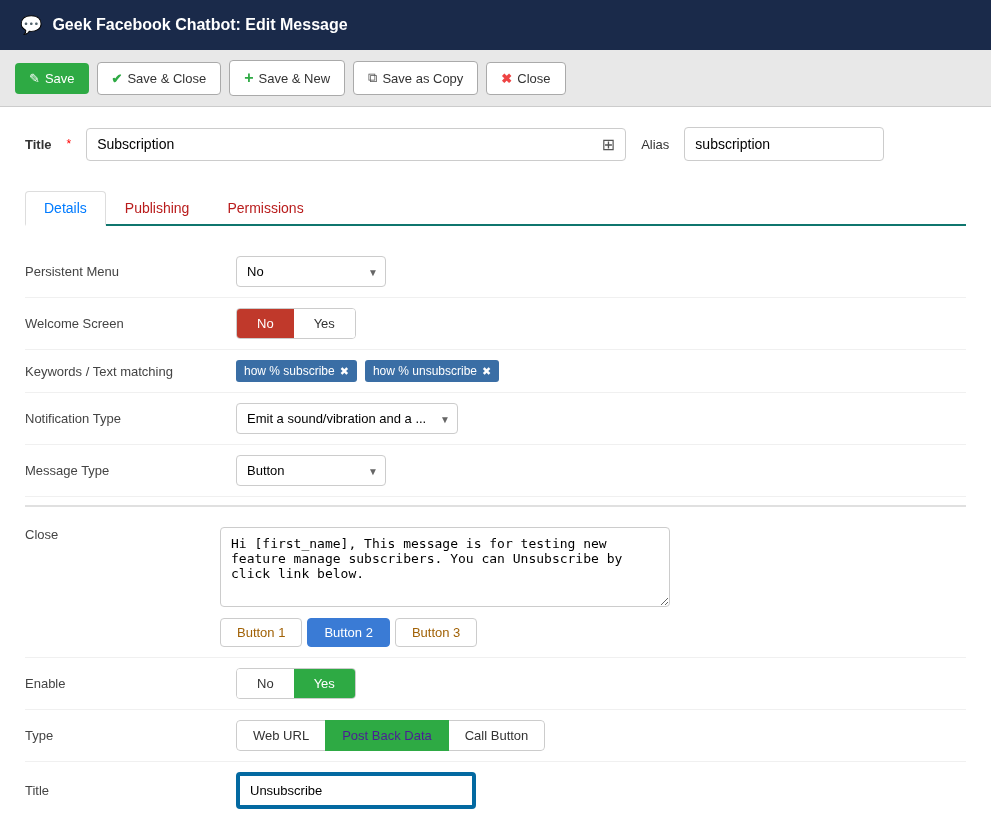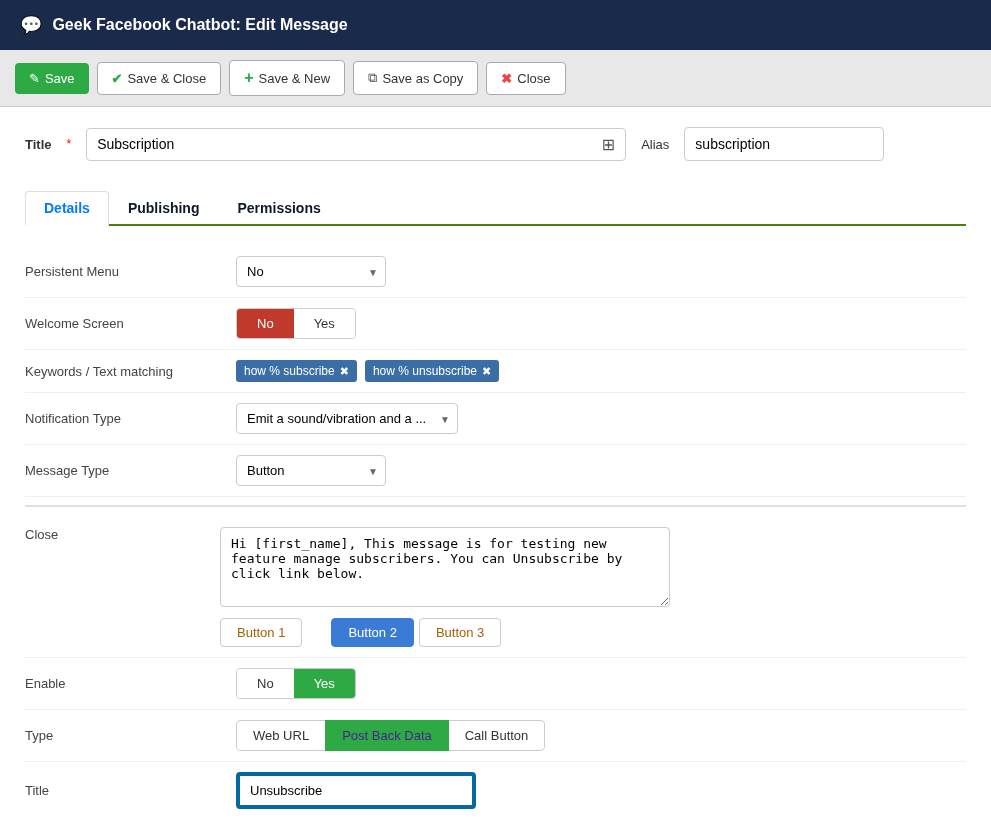--- a/index.html
+++ b/index.html
@@ -64,40 +64,39 @@
     .alias-input {
       padding: 8px 10px;
       border: 1px solid #ccc;
       border-radius: 4px;
       font-size: 14px;
       width: 200px;
     }
 
     .tabs {
       display: flex;
-      border-bottom: 2px solid #4d7c0f;
+      border-bottom: 2px solid #0f766e;
       margin-bottom: 20px;
-      font-weight: bold;
     }
     .tab {
       padding: 8px 18px;
       cursor: pointer;
       font-size: 14px;
       border: 1px solid transparent;
       border-bottom: none;
       margin-bottom: -2px;
       border-radius: 4px 4px 0 0;
     }
     .tab.active {
       border-color: #ddd;
       border-bottom: 2px solid #fff;
       background: #fff;
       color: #007bff;
     }
-    .tab:not(.active) { color: #0f172a; }
+    .tab:not(.active) { color: #b91c1c; }
 
     .field-row {
       display: flex;
       align-items: center;
       padding: 10px 0;
       border-bottom: 1px solid #f0f0f0;
       gap: 15px;
     }
     .field-label {
       min-width: 180px;
@@ -176,21 +175,21 @@
     }
     .msg-tab-btn {
       padding: 6px 16px;
       border: 1px solid #ccc;
       border-radius: 4px;
       cursor: pointer;
       font-size: 13px;
       background: white;
       color: #a16207;
     }
-    .msg-tab-btn.active { background: #3a7bd5; color: white; border-color: #3a7bd5; margin-left: 24px; }
+    .msg-tab-btn.active { background: #3a7bd5; color: white; border-color: #3a7bd5; }
 
     .type-group {
       display: flex;
       overflow: hidden;
       border-radius: 4px;
     }
     .type-btn {
       padding: 7px 16px;
       border: 1px solid #ccc;
       cursor: pointer;

